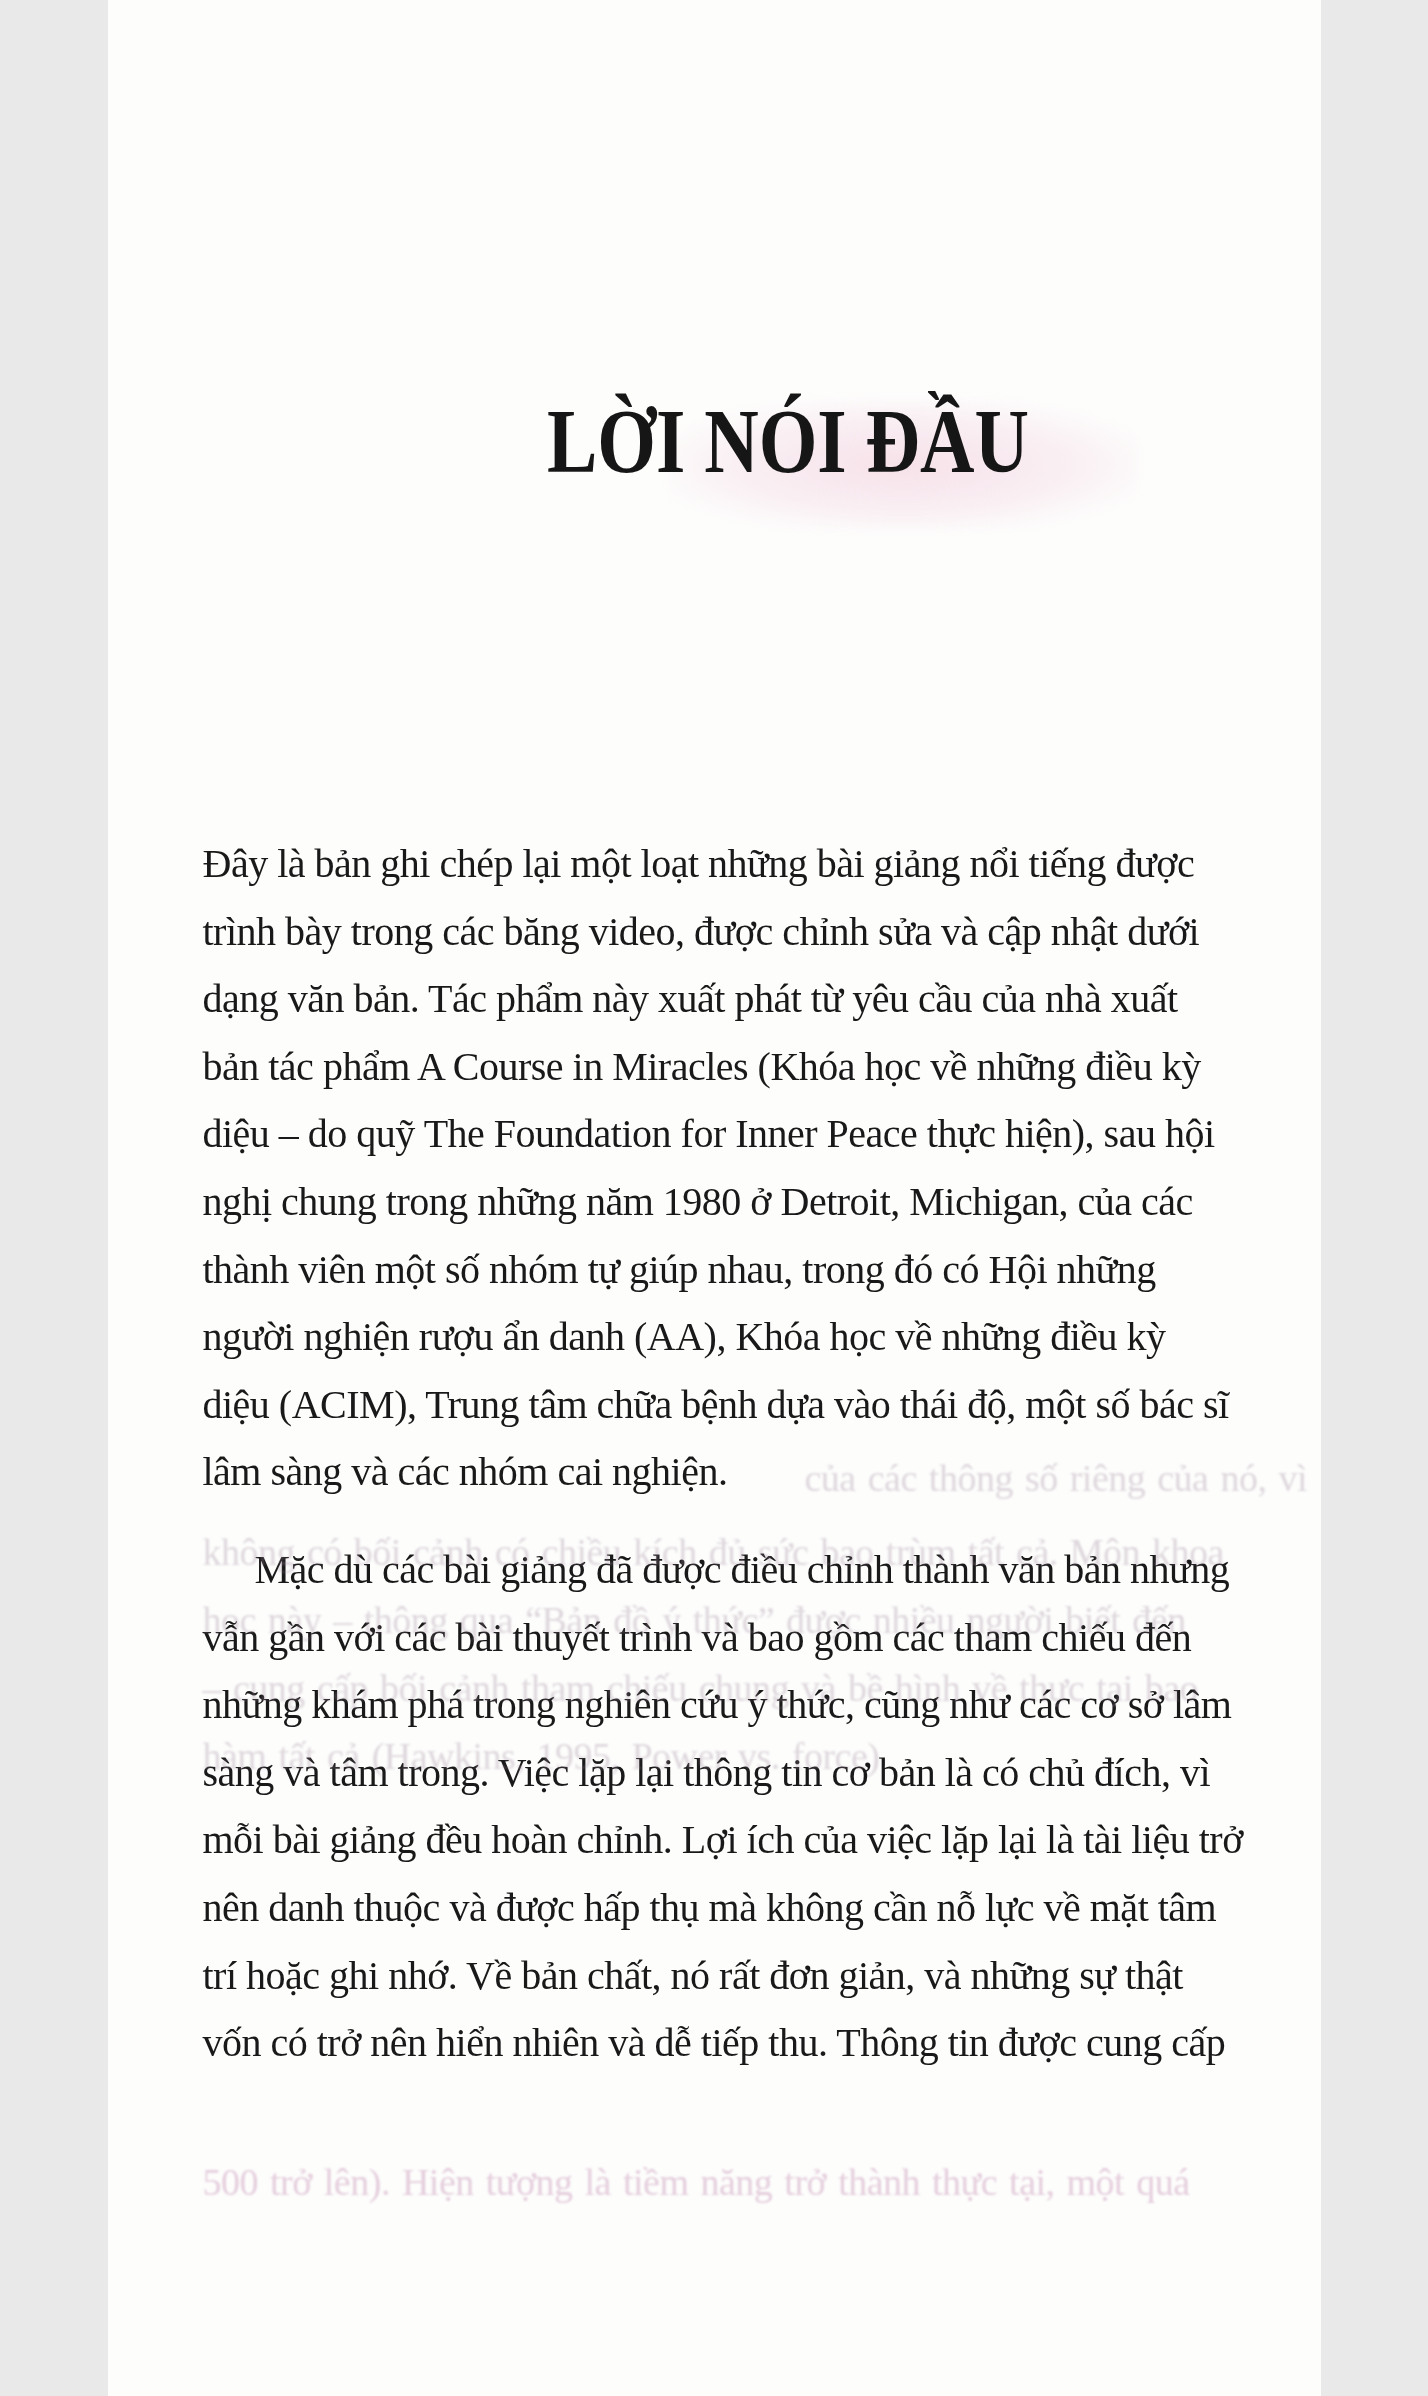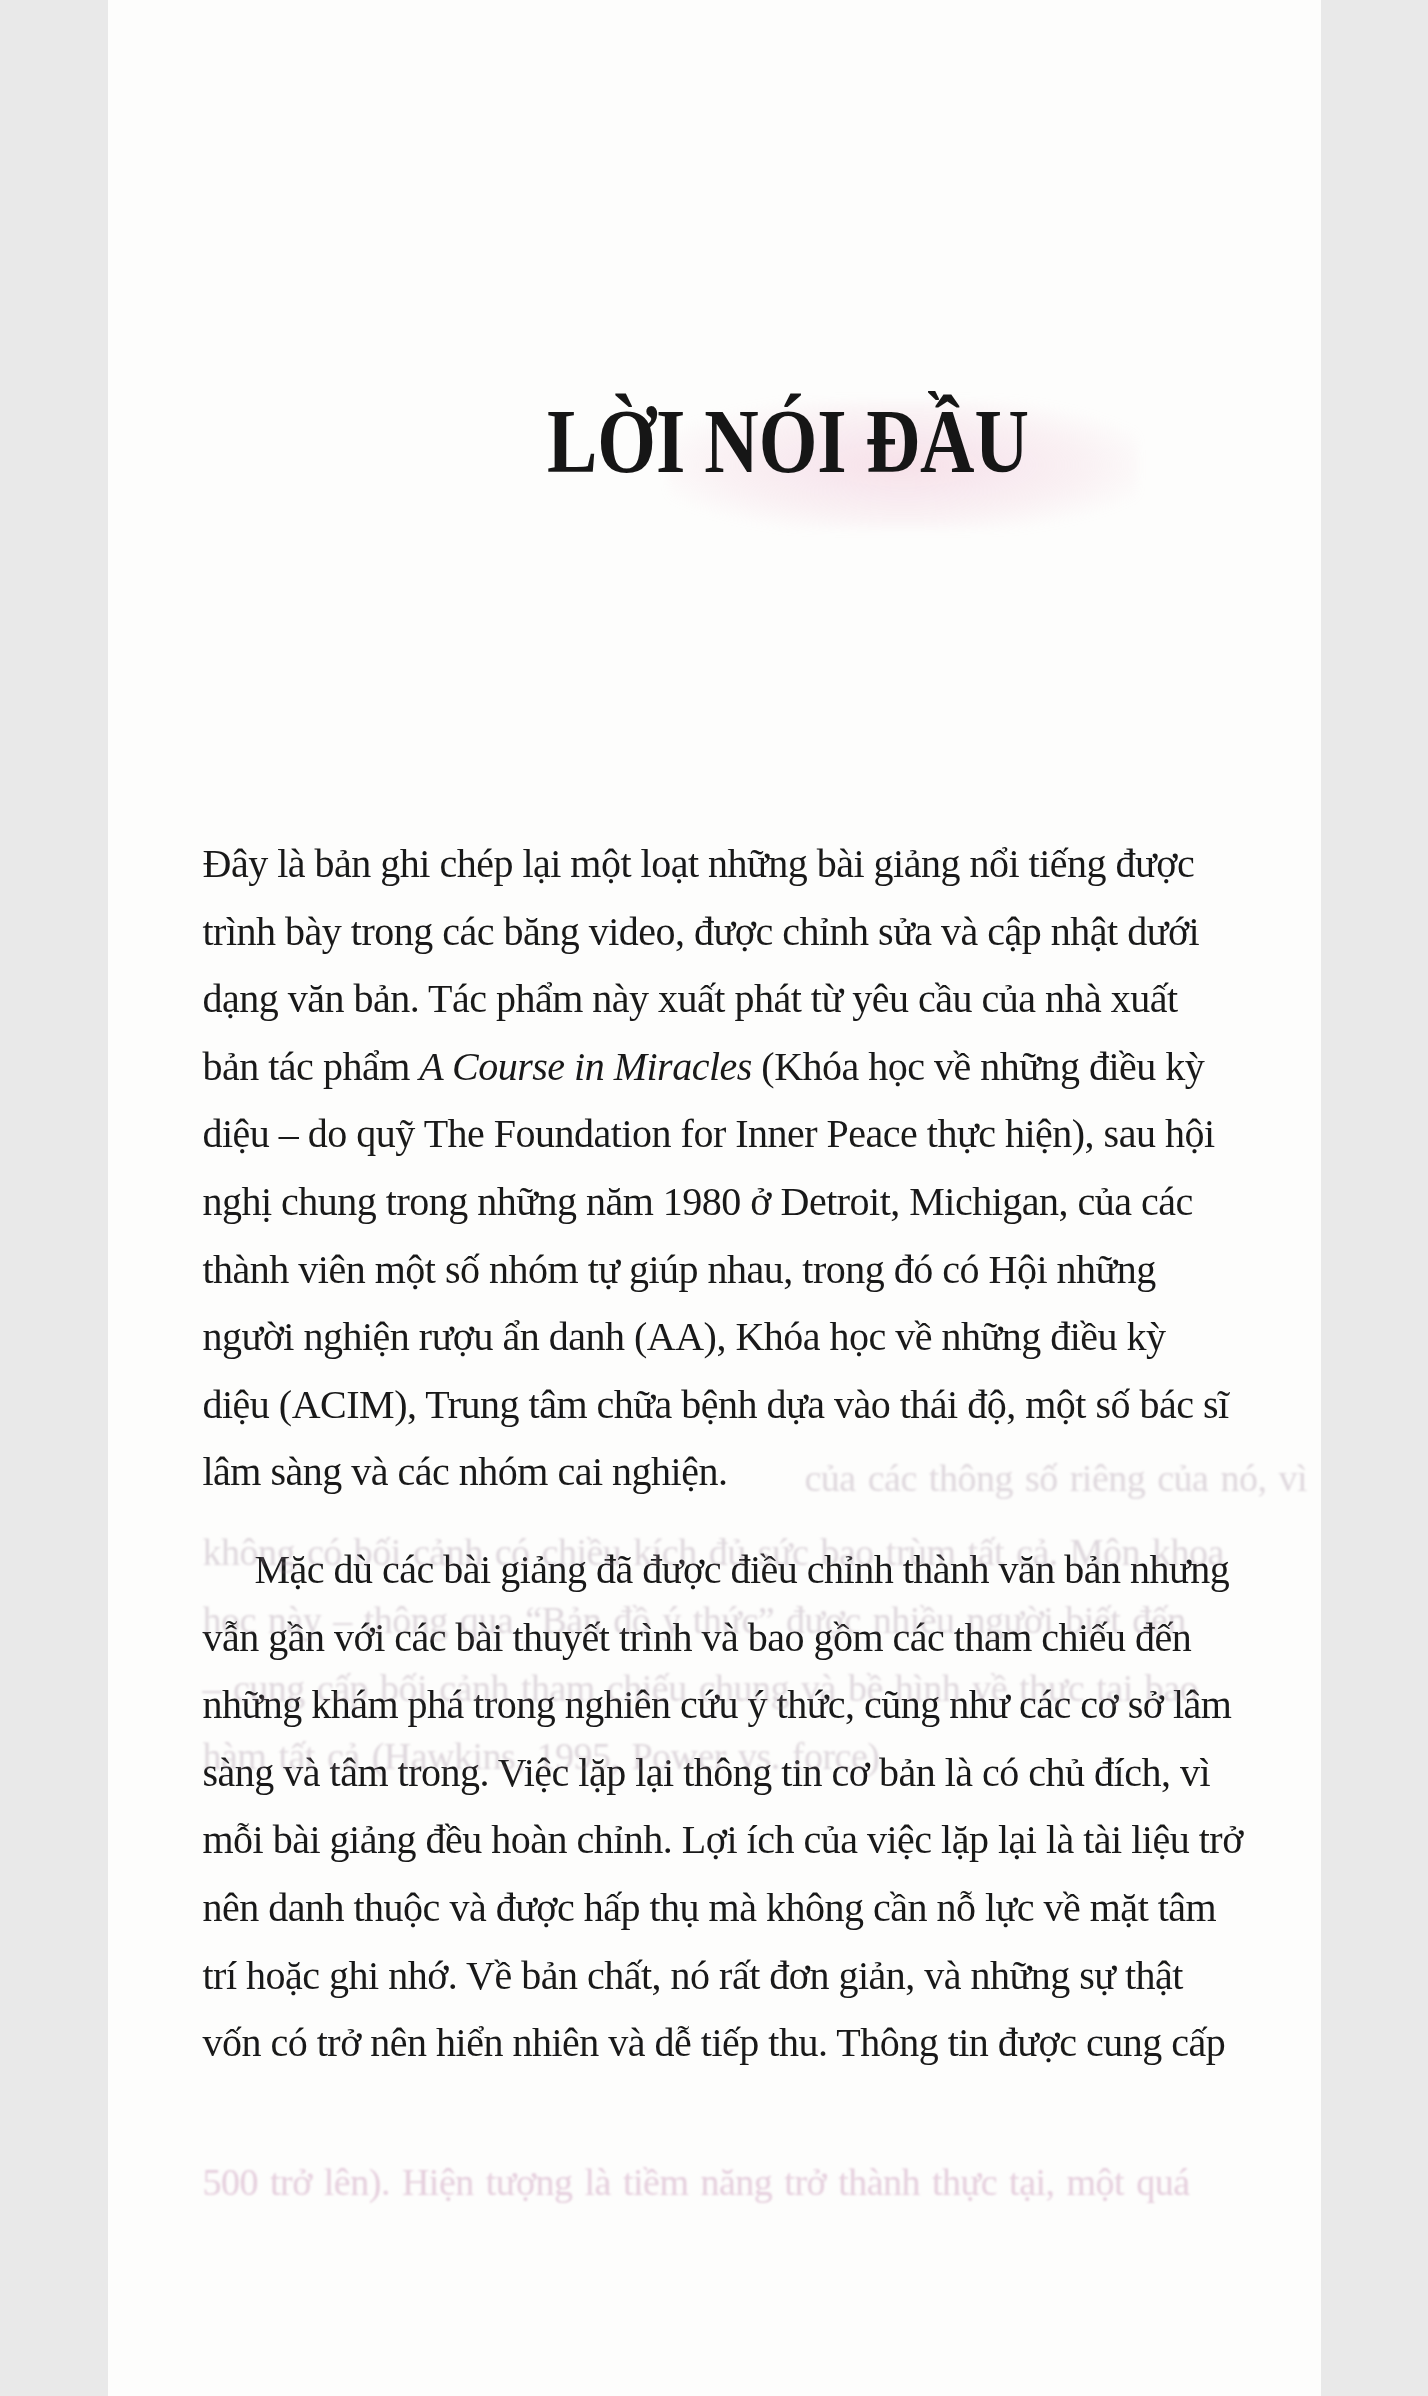--- a/index.html
+++ b/index.html
@@ -55,21 +55,21 @@
   }
   .para { margin: 0; }
   .para + .para { margin-top: 30px; }
   .bline {
     display: block;
     white-space: nowrap;
     height: 67.6px;
     line-height: 67.6px;
   }
   .bline.indent { padding-left: 52px; }
-  .bline .it { font-style: italic; }
+  .bline .it { }
   
   .ghost-line {
     position: absolute;
     white-space: nowrap;
     font-size: 38px;
     letter-spacing: -0.5px;
     line-height: 44px;
     filter: blur(0.8px);
     word-spacing: 3px;
   }

